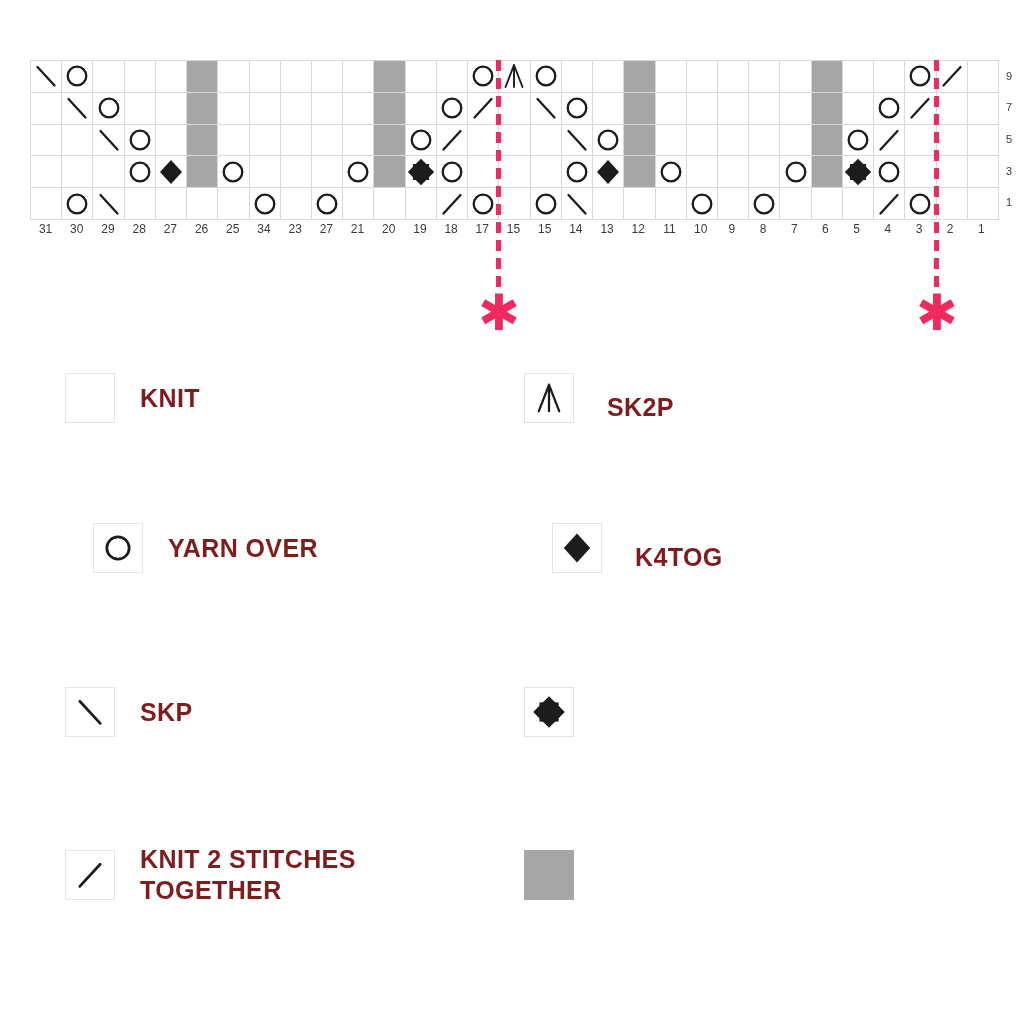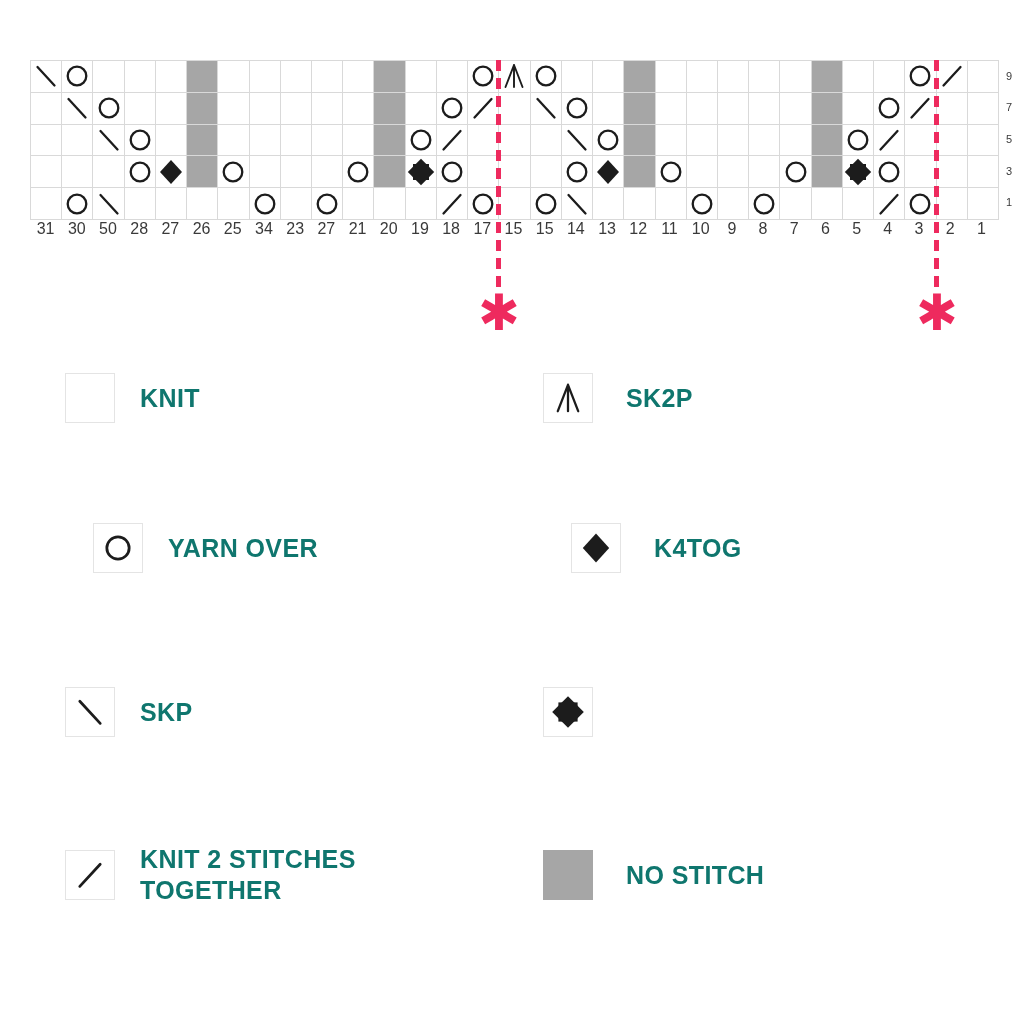--- a/index.html
+++ b/index.html
@@ -14,21 +14,21 @@
     gap:1px;border:1px solid #d9d9d9;background:#d9d9d9;
   }
   .cell{background:#ffffff;display:flex;align-items:center;justify-content:center;overflow:hidden;}
   .cell.ns{background:#a6a6a6;}
   .cell svg{display:block;}
   
   .col-labels{
     position:absolute;left:30px;top:222px;width:967px;height:14px;
     display:grid;grid-template-columns:repeat(31,1fr);
   }
-  .col-labels span{font-size:16px;color:#3a3a3a;text-align:center;line-height:14px;}
+  .col-labels span{font-size:12px;color:#3a3a3a;text-align:center;line-height:14px;}
   .row-labels{
     position:absolute;left:1002px;top:60px;width:22px;height:158px;
     display:grid;grid-template-rows:repeat(5,1fr);
   }
   .row-labels span{font-size:11px;color:#3a3a3a;display:flex;align-items:center;justify-content:flex-start;padding-left:4px;}
   
   .repeat-line{
     position:absolute;top:60px;height:233px;width:5px;
     background:repeating-linear-gradient(to bottom,#ee2a5e 0 11px,transparent 11px 18px);
   }
@@ -38,30 +38,30 @@
     position:absolute;top:288px;width:60px;text-align:center;
     color:#ee2a5e;font-size:50px;line-height:1;font-weight:bold;
     font-family:"DejaVu Sans",sans-serif;
   }
   .repeat-asterisk.left{left:469px;}
   .repeat-asterisk.right{left:907px;}
   
   .legend-item{position:absolute;display:flex;align-items:center;height:50px;}
   .legend-item.colL{left:65px;}
   .legend-item.colL .legend-label{margin-left:25px;}
-  .legend-item.colR{left:543px;}
+  .legend-item.colR{left:524px;align-items:flex-end;}
   .legend-item.colR .legend-label{margin-left:33px;}
   .r1{top:373px;} .r2{top:523px;padding-left:28px;} .r3{top:687px;} .r4{top:850px;}
   .legend-box{
     width:48px;height:48px;border:1.5px solid #e4e4e4;background:#fff;
     display:flex;align-items:center;justify-content:center;flex:0 0 auto;
   }
   .legend-box.ns{background:#a6a6a6;border-color:#a6a6a6;}
   .legend-label{
-    font-size:25px;font-weight:bold;color:#0f766e;letter-spacing:0.4px;
+    font-size:25px;font-weight:bold;color:#7f1d1d;letter-spacing:0.4px;
     line-height:31px;max-width:260px;
   }
 </style>
 </head>
 <body>
 
 <div class="chart-grid" id="grid">
     <div class="cell">
       <svg width="30" height="30" viewBox="0 0 30 30">
         <line x1="6.5" y1="6" x2="23.5" y2="24.5" stroke="#1c1c1c" stroke-width="2.3" stroke-linecap="round"></line>
@@ -404,21 +404,21 @@
       <svg width="30" height="30" viewBox="0 0 30 30">
         <circle cx="15" cy="15" r="9.3" fill="none" stroke="#1c1c1c" stroke-width="2.3"></circle>
       </svg>
     </div>
     <div class="cell"></div>
     <div class="cell"></div>
   </div>
 <div class="col-labels" id="colLabels">
     <span>31</span>
     <span>30</span>
-    <span>50</span>
+    <span>29</span>
     <span>28</span>
     <span>27</span>
     <span>26</span>
     <span>25</span>
     <span>34</span>
     <span>23</span>
     <span>27</span>
     <span>21</span>
     <span>20</span>
     <span>19</span>
@@ -501,14 +501,13 @@
 <div class="legend-item colL r4">
   <span class="legend-box">
       <svg width="36" height="36" viewBox="0 0 30 30">
         <line x1="6.5" y1="24.5" x2="23.5" y2="6" stroke="#1c1c1c" stroke-width="2.3" stroke-linecap="round"></line>
       </svg>
     </span>
   <span class="legend-label">KNIT 2 STITCHES TOGETHER</span>
 </div>
 <div class="legend-item colR r4">
   <span class="legend-box ns"></span>
-  <span class="legend-label">NO STITCH</span>
 </div>
 
 </body></html>

